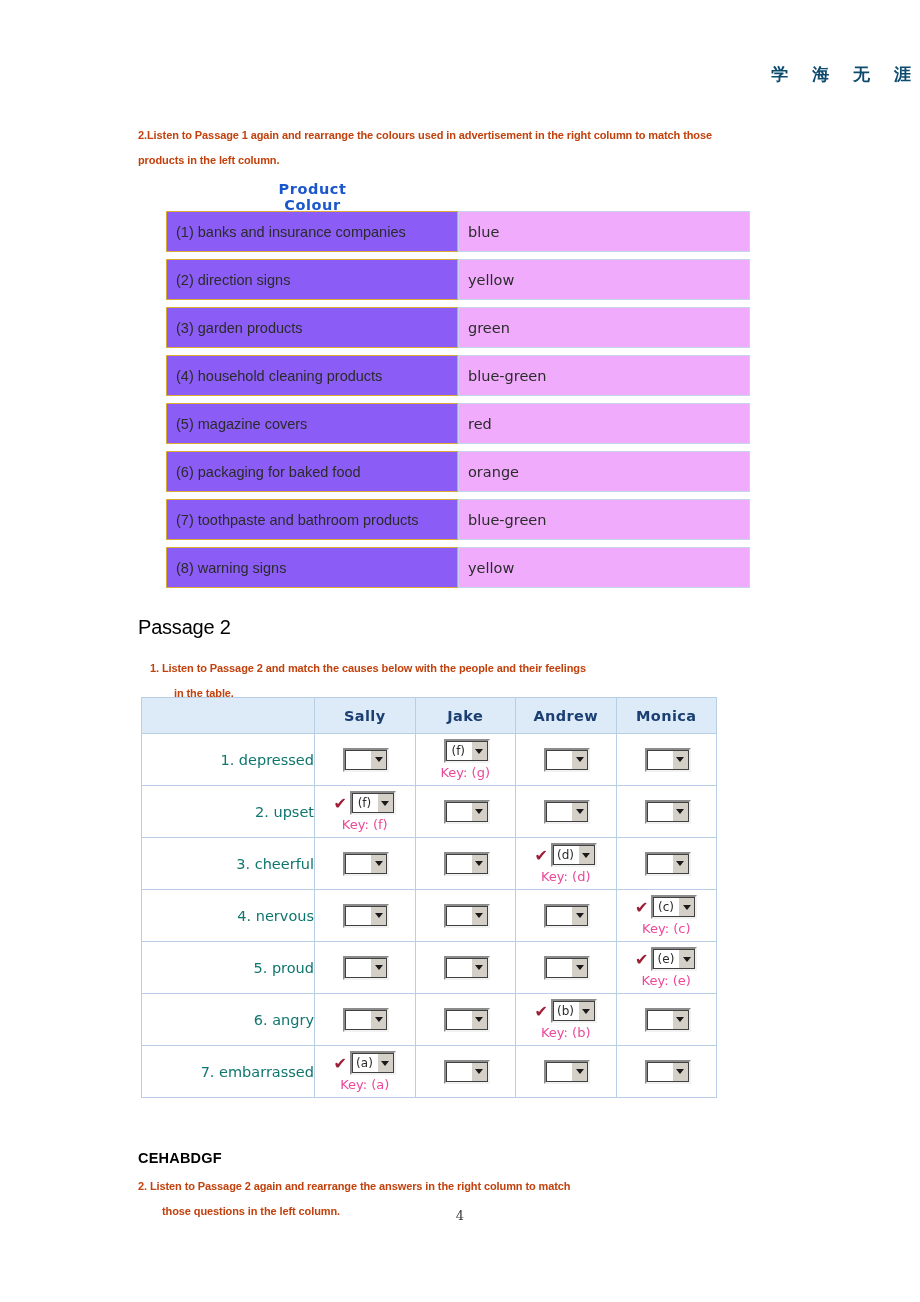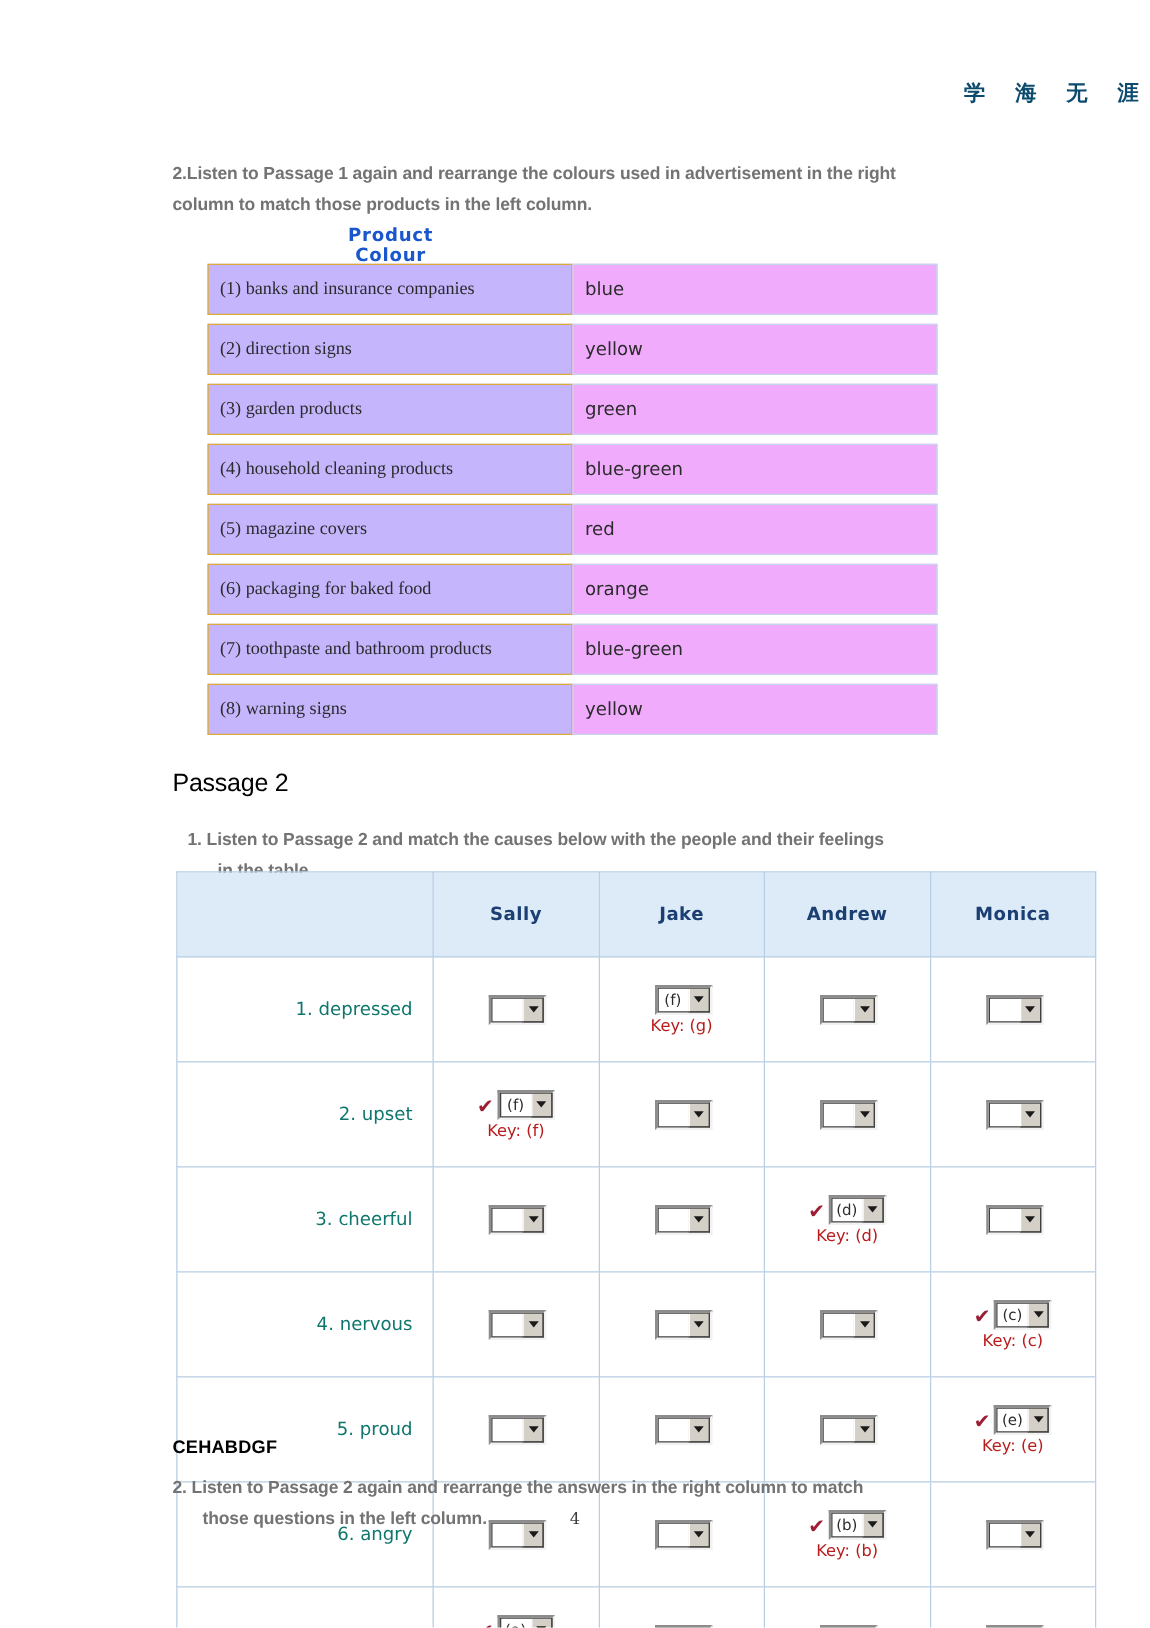--- a/index.html
+++ b/index.html
@@ -33,24 +33,24 @@
     font-size: 17px;
     font-weight: bold;
     letter-spacing: 9px;
     color: #0c4a6e;
     font-family: "DejaVu Sans", sans-serif;
   }
 
   
   .instr {
     position: absolute;
-    font-size: 14px;
+    font-size: 11px;
     font-weight: bold;
     line-height: 25px;
-    color: #737373;
+    color: #c2410c;
     letter-spacing: -0.1px;
   }
   #instr-1 {
     top: 112px;
     left: 138px;
     width: 616px;
   }
 
   
   .match-wrap {
@@ -77,28 +77,28 @@
   .match-head.right { width: 293px; }
 
   .match-row {
     display: flex;
     margin-bottom: 7px;
   }
   .prod-cell {
     width: 292px;
     height: 41px;
     box-sizing: border-box;
-    background: #c4b5fd;
+    background: #8b5cf6;
     border: 1px solid #ddab3c;
     display: flex;
     align-items: center;
     padding-left: 9px;
     font-size: 14.5px;
     color: #2b2b2b;
-    font-family: Liberation Serif, serif;
+    font-family: Liberation Sans, sans-serif;
     white-space: nowrap;
     overflow: hidden;
   }
   .col-cell {
     width: 292px;
     height: 41px;
     box-sizing: border-box;
     background: #f0abfc;
     border: 1px solid #c6d6ea;
     display: flex;
@@ -137,21 +137,21 @@
     top: 697px;
     left: 141px;
     border-collapse: collapse;
     table-layout: fixed;
     width: 570px;
     font-family: "DejaVu Sans", sans-serif;
   }
   .feel-table th,
   .feel-table td {
     border: 1px solid #b7cee4;
-    padding: 16px;
+    padding: 0;
   }
   .feel-table thead th {
     background: #dcebf7;
     height: 35px;
     font-size: 14.5px;
     font-weight: bold;
     color: #1b3f73;
     letter-spacing: 0.4px;
   }
   .feel-table thead th.blank-head { width: 172px; }
@@ -231,21 +231,21 @@
   .sel .arrow {
     width: 0; height: 0;
     border-left: 4px solid transparent;
     border-right: 4px solid transparent;
     border-top: 5px solid #1a1a1a;
   }
   .keytxt {
     display: block;
     margin-top: 2px;
     font-size: 13px;
-    color: #b91c1c;
+    color: #ec4899;
     text-align: center;
     white-space: nowrap;
   }
 
   
   #instr-3 {
     top: 1163px;
     left: 138px;
     width: 640px;
   }

